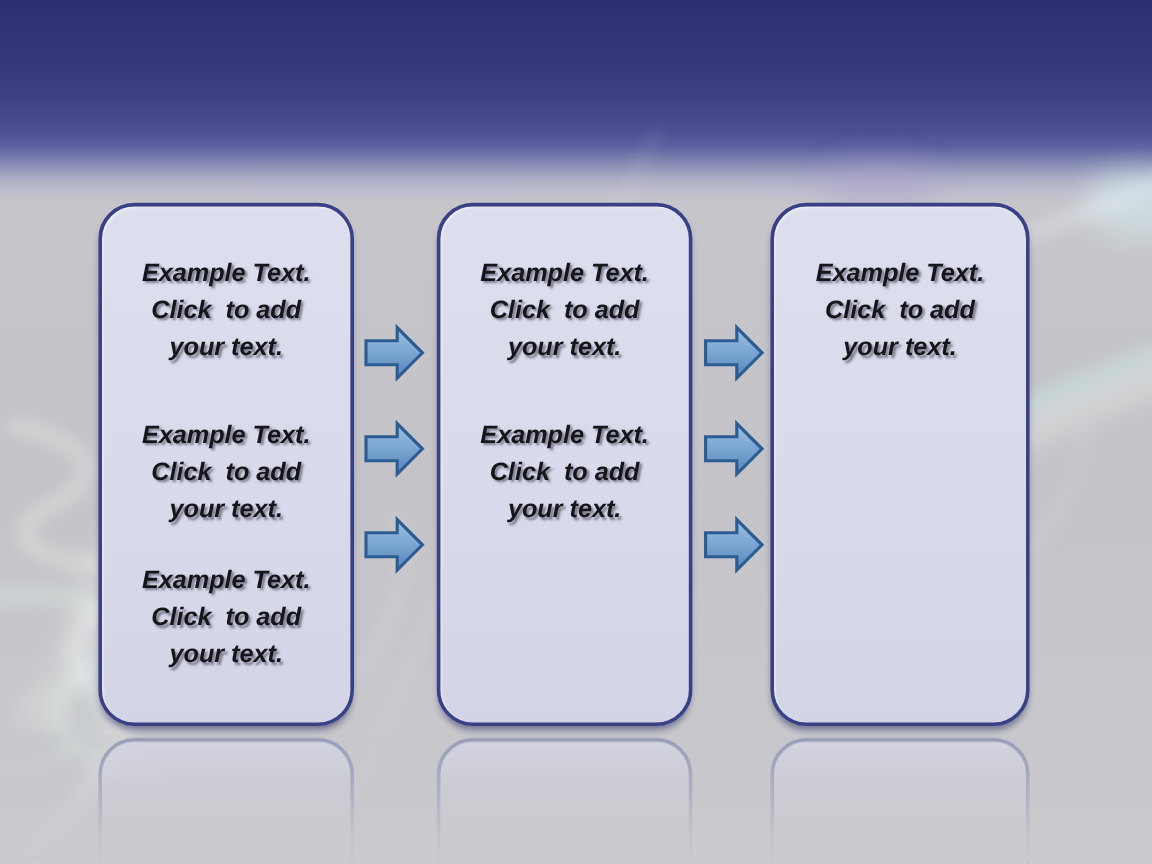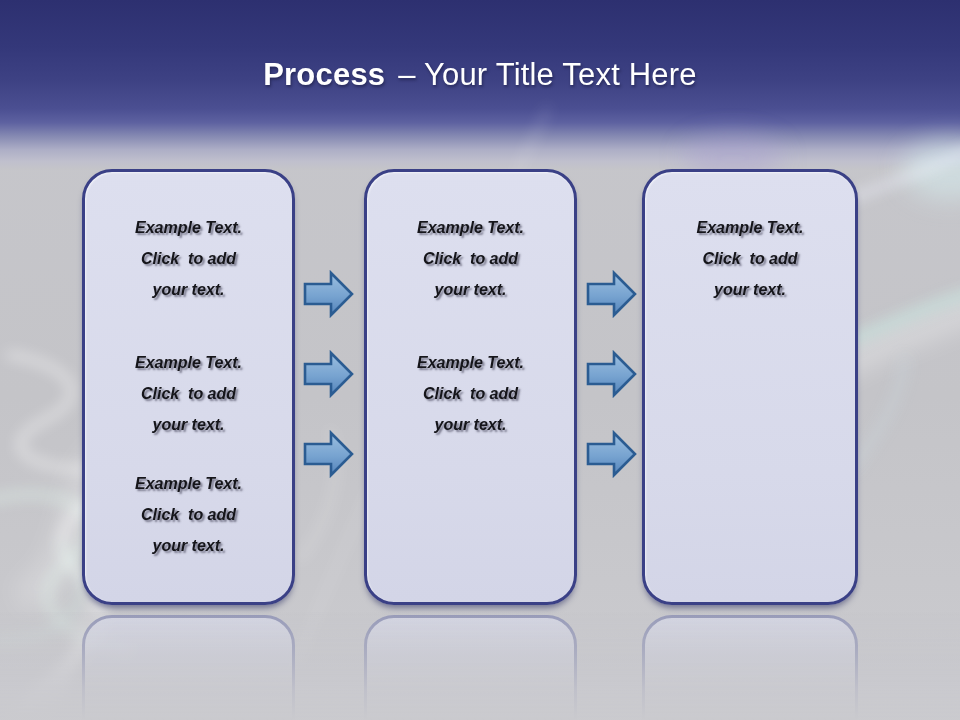--- a/index.html
+++ b/index.html
@@ -34,21 +34,21 @@
     z-index:3;display:flex;flex-direction:column;align-items:center;
   }
   .pbox.b1{left:82px;width:213px;}
   .pbox.b2{left:364px;width:213px;}
   .pbox.b3{left:642px;width:216px;}
   .para{width:100%;text-align:center;}
   .para.p1{margin-top:40px;}
   .para.p2{margin-top:42px;}
   .para.p3{margin-top:28px;}
   .line{
-    font-style:italic;font-weight:600;font-size:16px;line-height:31px;
+    font-style:italic;font-weight:600;font-size:21px;line-height:31px;
     color:#15151a;text-shadow:2px 2px 2px rgba(105,105,125,.85);
     white-space:pre;
   }
   
   .arrows-layer{position:absolute;left:0;top:0;z-index:4;}
   
   .reflections{position:absolute;left:0;top:612px;width:960px;height:108px;overflow:hidden;z-index:2;}
   .refl{
     position:absolute;top:3px;height:150px;box-sizing:border-box;
     border:3px solid #8d91b5;border-radius:30px;
@@ -91,21 +91,20 @@
       <path d="M 10,355 C 70,365 95,395 45,420 C -5,445 25,470 95,470" stroke="#ffffff" stroke-width="9" opacity="0.4"></path>
       <path d="M -10,500 C 70,480 120,520 70,560 C 20,600 60,640 130,650" stroke="#e8fbf2" stroke-width="7" opacity="0.5"></path>
       <path d="M 15,720 C 70,650 140,630 80,575 C 40,540 70,500 140,480" stroke="#ffffff" stroke-width="10" opacity="0.42"></path>
       <path d="M -5,640 C 60,645 110,600 60,545" stroke="#d5f0e8" stroke-width="5" opacity="0.5"></path>
       <path d="M 30,718 C 90,690 60,620 115,585" stroke="#ffffff" stroke-width="4" opacity="0.55"></path>
       <path d="M 330,430 C 345,470 330,520 300,560" stroke="#ffffff" stroke-width="5" opacity="0.25"></path>
       <path d="M 852,470 C 880,430 900,400 905,360" stroke="#cfe9f2" stroke-width="6" opacity="0.3"></path>
     </g>
   </svg>
 
-  <div class="title"><span class="bold">Process</span><span class="rest">– Your Title Text Here</span></div>
 
   <div class="reflections">
     <div class="refl r1"></div>
     <div class="refl r2"></div>
     <div class="refl r3"></div>
     <div class="refl-fade"></div>
   </div>
 
   <div class="pbox b1">
     <div class="para p1">

